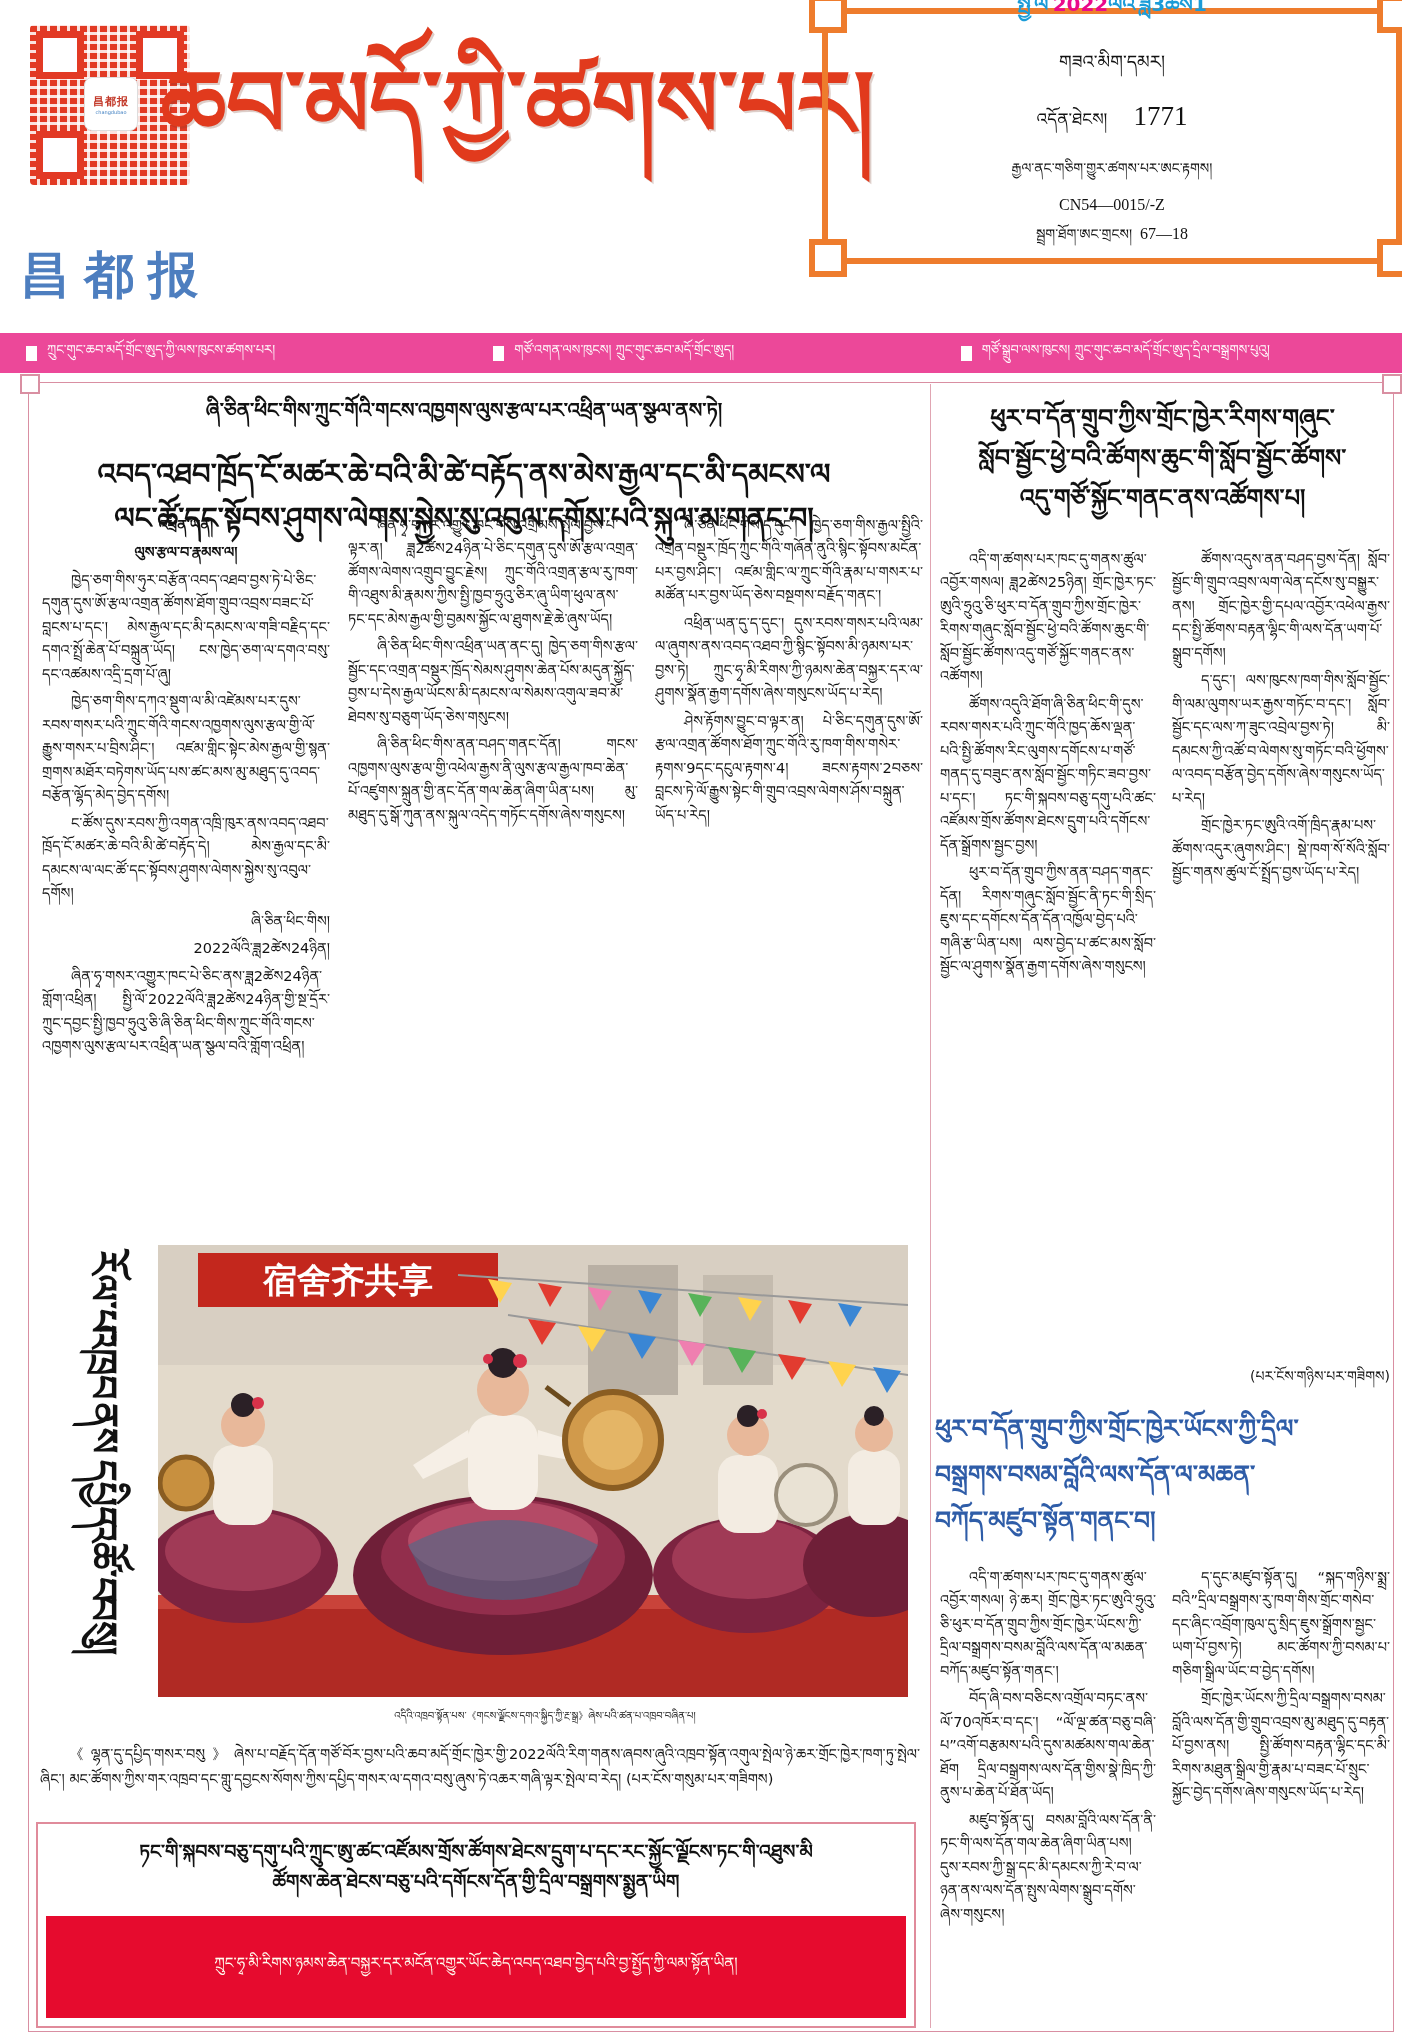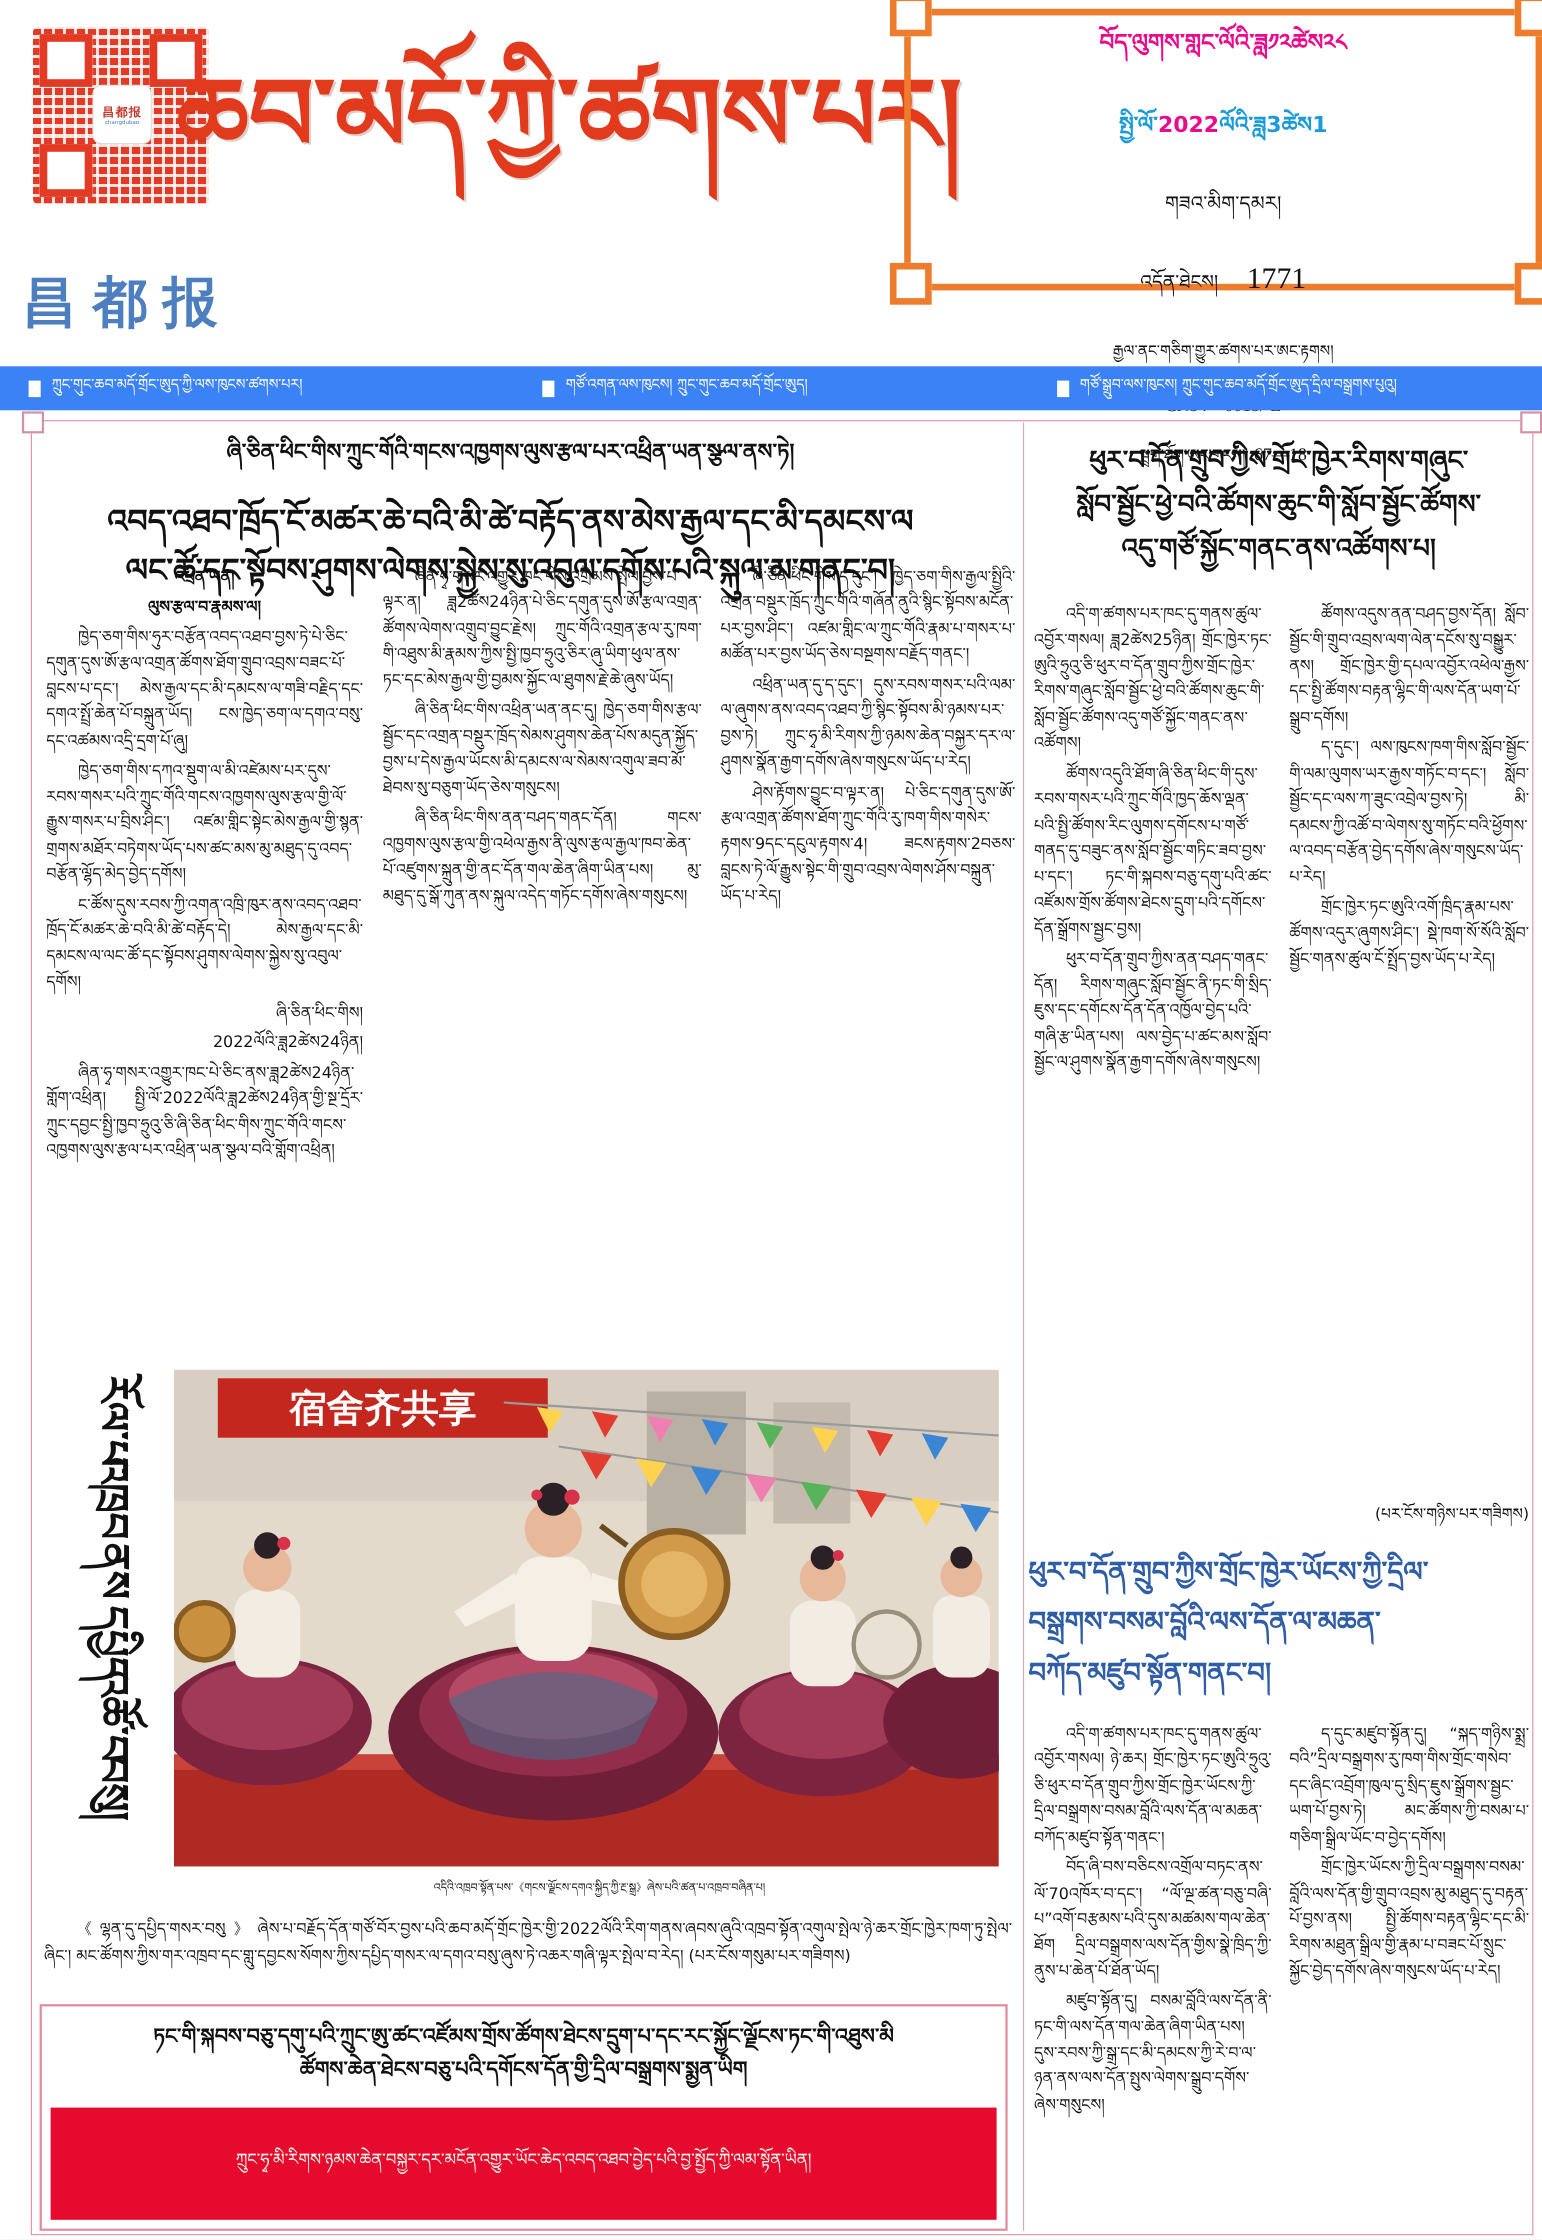--- a/index.html
+++ b/index.html
@@ -23,34 +23,34 @@
             color:#4d7ebf;letter-spacing:14px;font-family:"Liberation Serif","DejaVu Serif",serif;white-space:nowrap;}
 
   .masthead{position:absolute;left:225px;top:38px;width:585px;height:185px;display:flex;align-items:center;justify-content:center;font-family:Liberation Serif, serif;}
   .masthead span{font-size:92px;font-weight:bold;color:#e13a1d;white-space:nowrap;
                  text-shadow:2px 2px 0 rgba(120,60,40,.25);}
 
   .info-frame{position:absolute;left:822px;top:8px;width:568px;height:244px;border:6px solid #ee7c2d;}
   .info-frame .knot{position:absolute;width:26px;height:26px;border:6px solid #ee7c2d;background:#fff;}
   .knot.tl{left:-19px;top:-19px}.knot.tr{right:-19px;top:-19px}
   .knot.bl{left:-19px;bottom:-19px}.knot.br{right:-19px;bottom:-19px}
-  .info-inner{position:absolute;inset:0;display:flex;flex-direction:column;align-items:center;justify-content:space-between;gap:18px;}
+  .info-inner{position:absolute;inset:0;display:flex;flex-direction:column;align-items:center;justify-content:flex-end;gap:4px;}
   .i-line1{color:#ea0a8c;font-size:21px;font-weight:bold;}
   .i-line2{font-size:20px;font-weight:bold;color:#1b9cd8;}
   .i-line2 .pink{color:#ea0a8c;}
   .i-line3{font-size:18px;color:#111;}
   .i-line4{font-size:17px;color:#111;margin-top:4px;}
   .i-line4 .num{font-family:"Liberation Serif","DejaVu Serif",serif;font-size:27px;margin-left:26px;}
   .i-line5{font-size:14px;color:#111;}
   .i-line6{font-size:16px;font-family:"Liberation Serif","DejaVu Serif",serif;color:#111;}
   .i-line7{font-size:14px;color:#111;}
   .i-line7 .num{font-family:"Liberation Serif","DejaVu Serif",serif;font-size:16px;margin-left:8px;}
 
   
-  .pub-bar{position:absolute;left:0;top:333px;width:1402px;height:40px;background:#3b82f6;
+  .pub-bar{position:absolute;left:0;top:333px;width:1402px;height:40px;background:#ec4899;
            display:flex;align-items:center;}
   .bar-cell{flex:1;display:flex;align-items:center;gap:10px;padding-left:26px;min-width:0;}
   .bar-sq{width:11px;height:15px;background:#fff;flex:0 0 auto;}
   .bar-txt{color:#fff;font-size:13px;white-space:nowrap;overflow:hidden;}
 
   
   .frame{position:absolute;left:28px;top:382px;width:1364px;height:1648px;border:1px solid #d98fa2;}
   .frame .step{position:absolute;width:16px;height:16px;border:2px solid #d98fa2;background:#fff;}
   .step.tl{left:-9px;top:-9px}.step.tr{right:-9px;top:-9px}
   .v-div{position:absolute;left:930px;top:384px;width:1px;height:1644px;background:#e0a5b2;}

